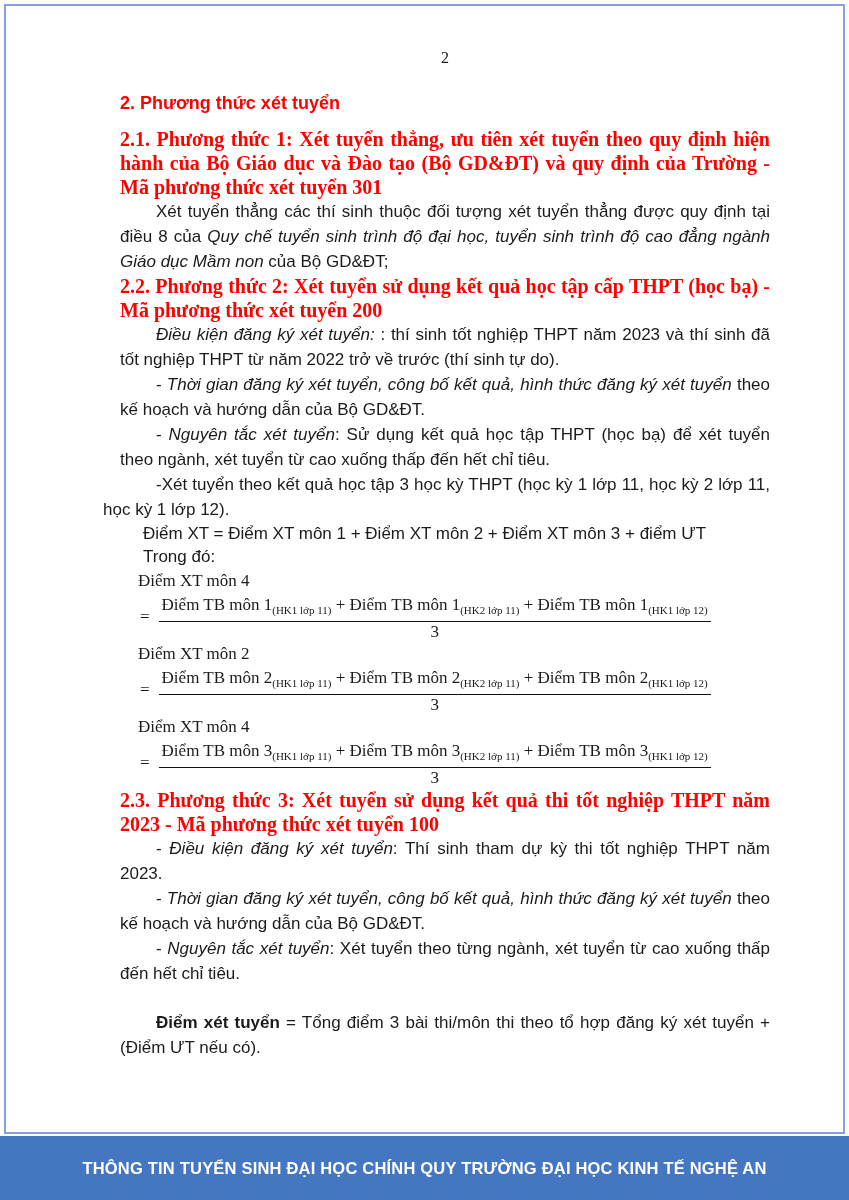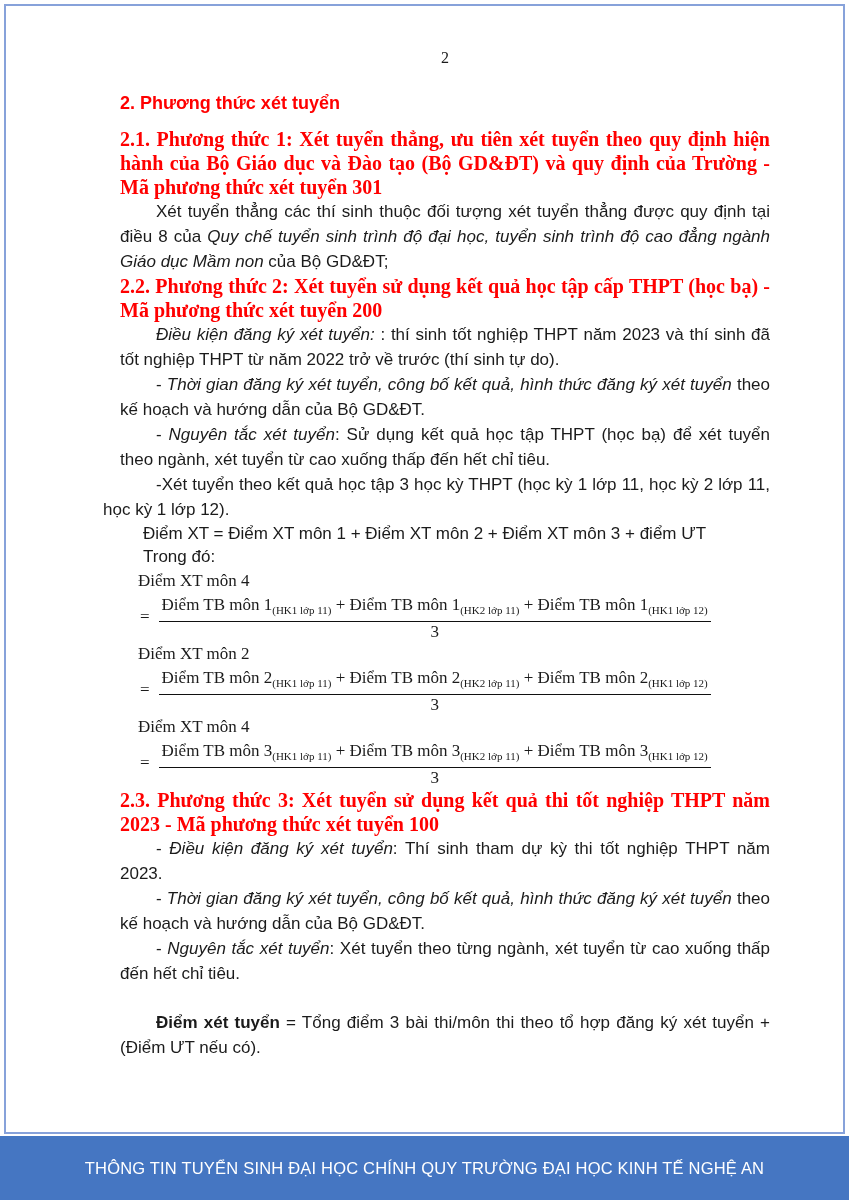--- a/index.html
+++ b/index.html
@@ -96,21 +96,21 @@
     font-size:11px;
     position:relative;top:4px;
   }
   .den{line-height:18px;padding-top:1px;}
   .i{font-style:italic;}
   .b{font-weight:bold;}
   .footer{
     position:absolute;
     left:0;right:0;bottom:0;height:64px;
     background:var(--footer_bg);
-    display:flex;align-items:center;justify-content:center;
+    display:flex;align-items:center;justify-content:center;font-weight:bold;
   }
   .footer-text{
     color:#ffffff;
     font-size:16.5px;
     letter-spacing:0.2px;
     white-space:nowrap;
   }
 </style>
 </head>
 <body>

